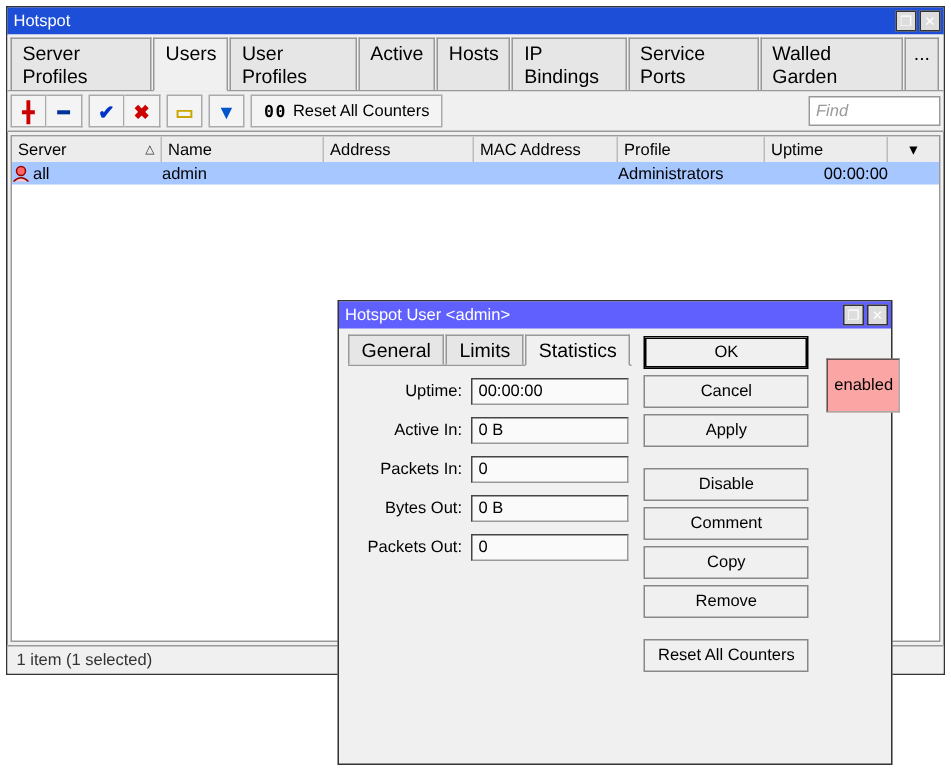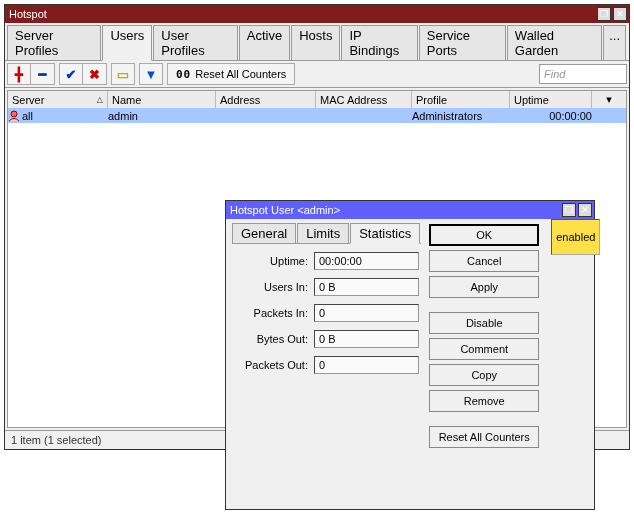--- a/index.html
+++ b/index.html
@@ -17,21 +17,21 @@
     position: absolute;
     border: 1px solid #333;
     background: #f0f0f0;
     display: flex;
     flex-direction: column;
   }
   .main-window { left: 4px; top: 4px; width: 626px; height: 446px; }
   .sub-window  { left: 225px; top: 200px; width: 370px; height: 310px; z-index: 10; }
   .titlebar {
     height: 18px;
-    background: #7f1d1d;
+    background: #1d4ed8;
     color: #fff;
     display: flex;
     align-items: center;
     padding: 0 2px 0 4px;
   }
   .titlebar.active { background: #6060ff; }
   .titlebar .title { flex: 1; font-size: 11px; }
   .titlebar .tbtn {
     width: 14px; height: 14px;
     display: flex; align-items: center; justify-content: center;
@@ -181,26 +181,26 @@
     display:flex; align-items:center; justify-content:center;
     cursor:pointer;
     font-size:11px;
   }
   .btn.primary {
     border:1px solid #000;
     box-shadow: inset 0 0 0 1px #000;
   }
   .sub-status {
     border:1px inset #aaa;
-    background:#fde047;
+    background:#fca5a5;
     flex:1;
     height:18px;
     padding:17px 4px;
     display:flex; align-items:center;
-    margin: 0 6px 4px 6px;
+    margin: 20px 6px 4px 6px;
   }
   
   .ico { display:inline-flex; align-items:center; justify-content:center; }
   .red { color:#c00; }
   .blue { color:#03c; }
   .yellow { color:#c9a600; }
   svg { pointer-events:none; }
 </style>
 </head>
 <body>
@@ -310,21 +310,21 @@
           <div class="tab">General</div>
           <div class="tab">Limits</div>
           <div class="tab active">Statistics</div>
         </div>
         <div class="fields">
           <div class="field-row">
             <div class="field-label">Uptime:</div>
             <div class="field-value">00:00:00</div>
           </div>
           <div class="field-row">
-            <div class="field-label">Users In:</div>
+            <div class="field-label">Active In:</div>
             <div class="field-value">0 B</div>
           </div>
           <div class="field-row">
             <div class="field-label">Packets In:</div>
             <div class="field-value">0</div>
           </div>
           <div class="field-row">
             <div class="field-label">Bytes Out:</div>
             <div class="field-value">0 B</div>
           </div>

